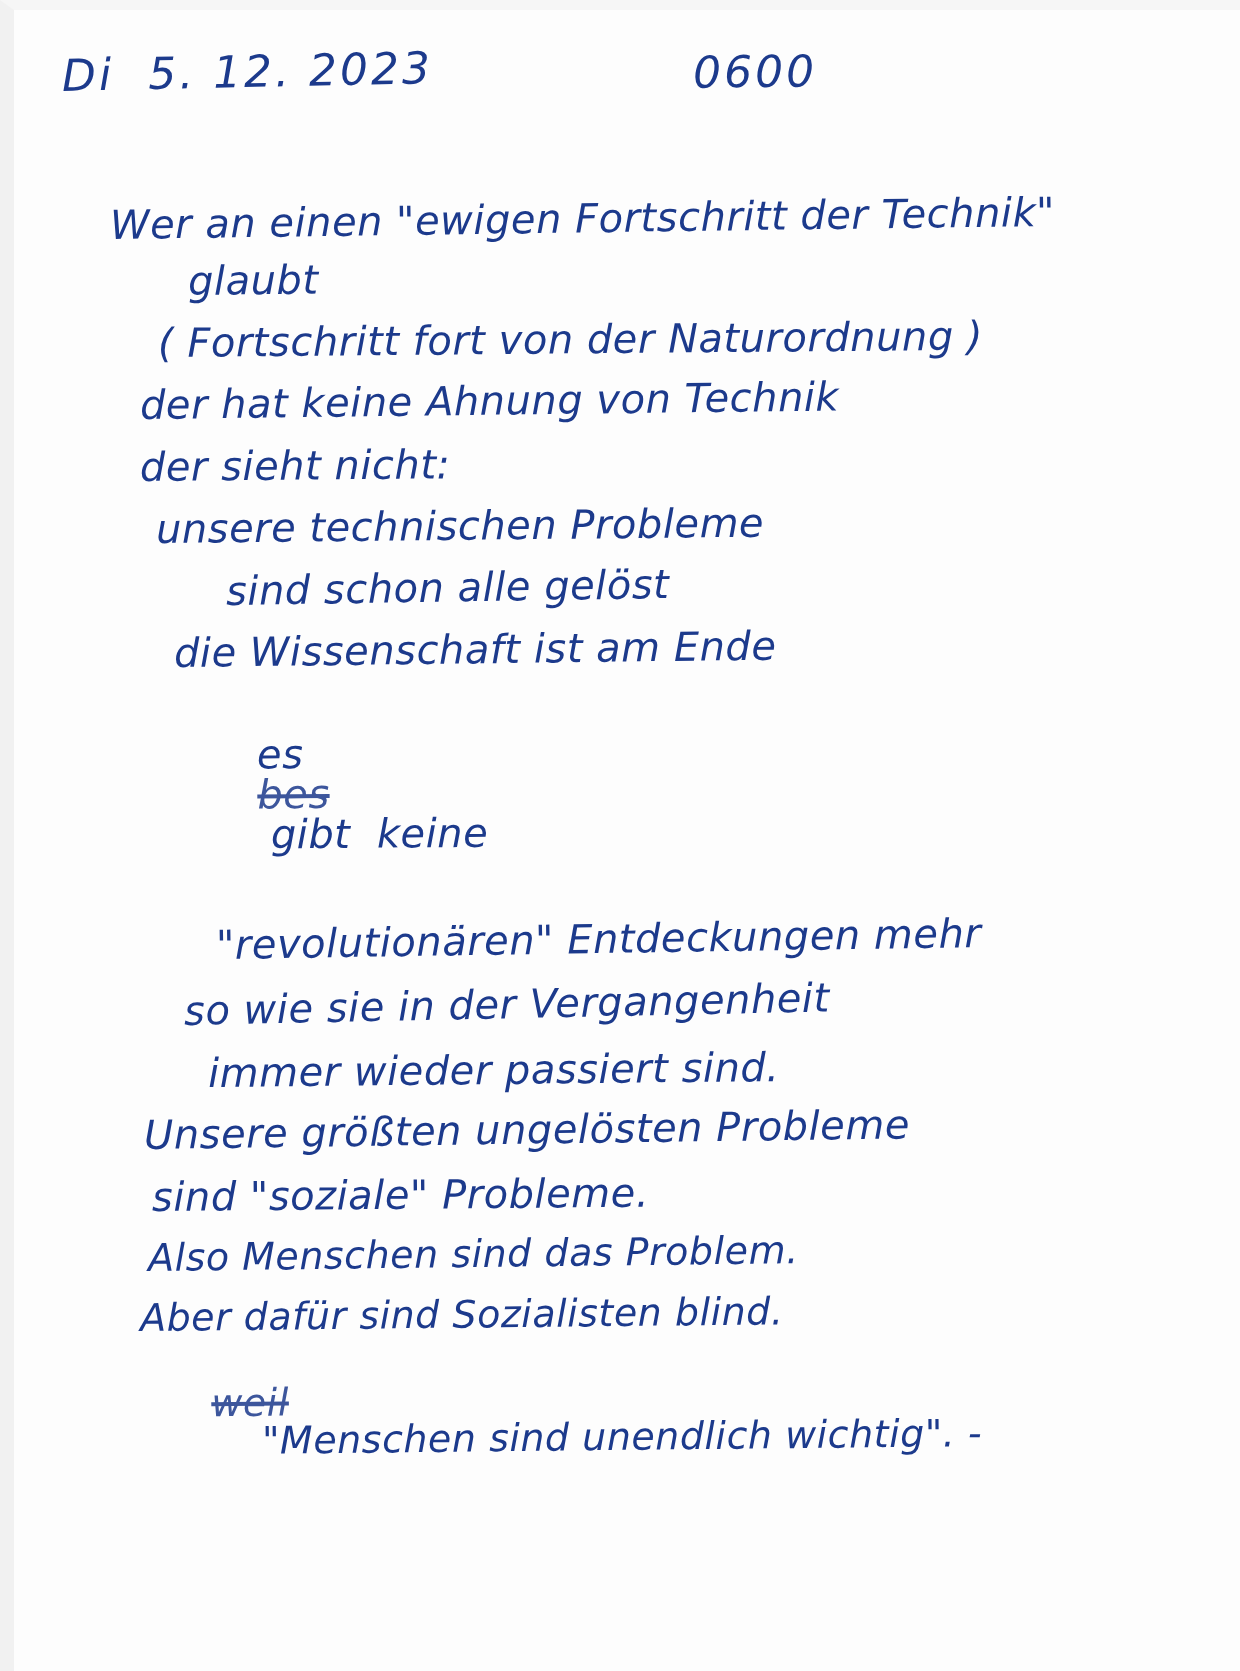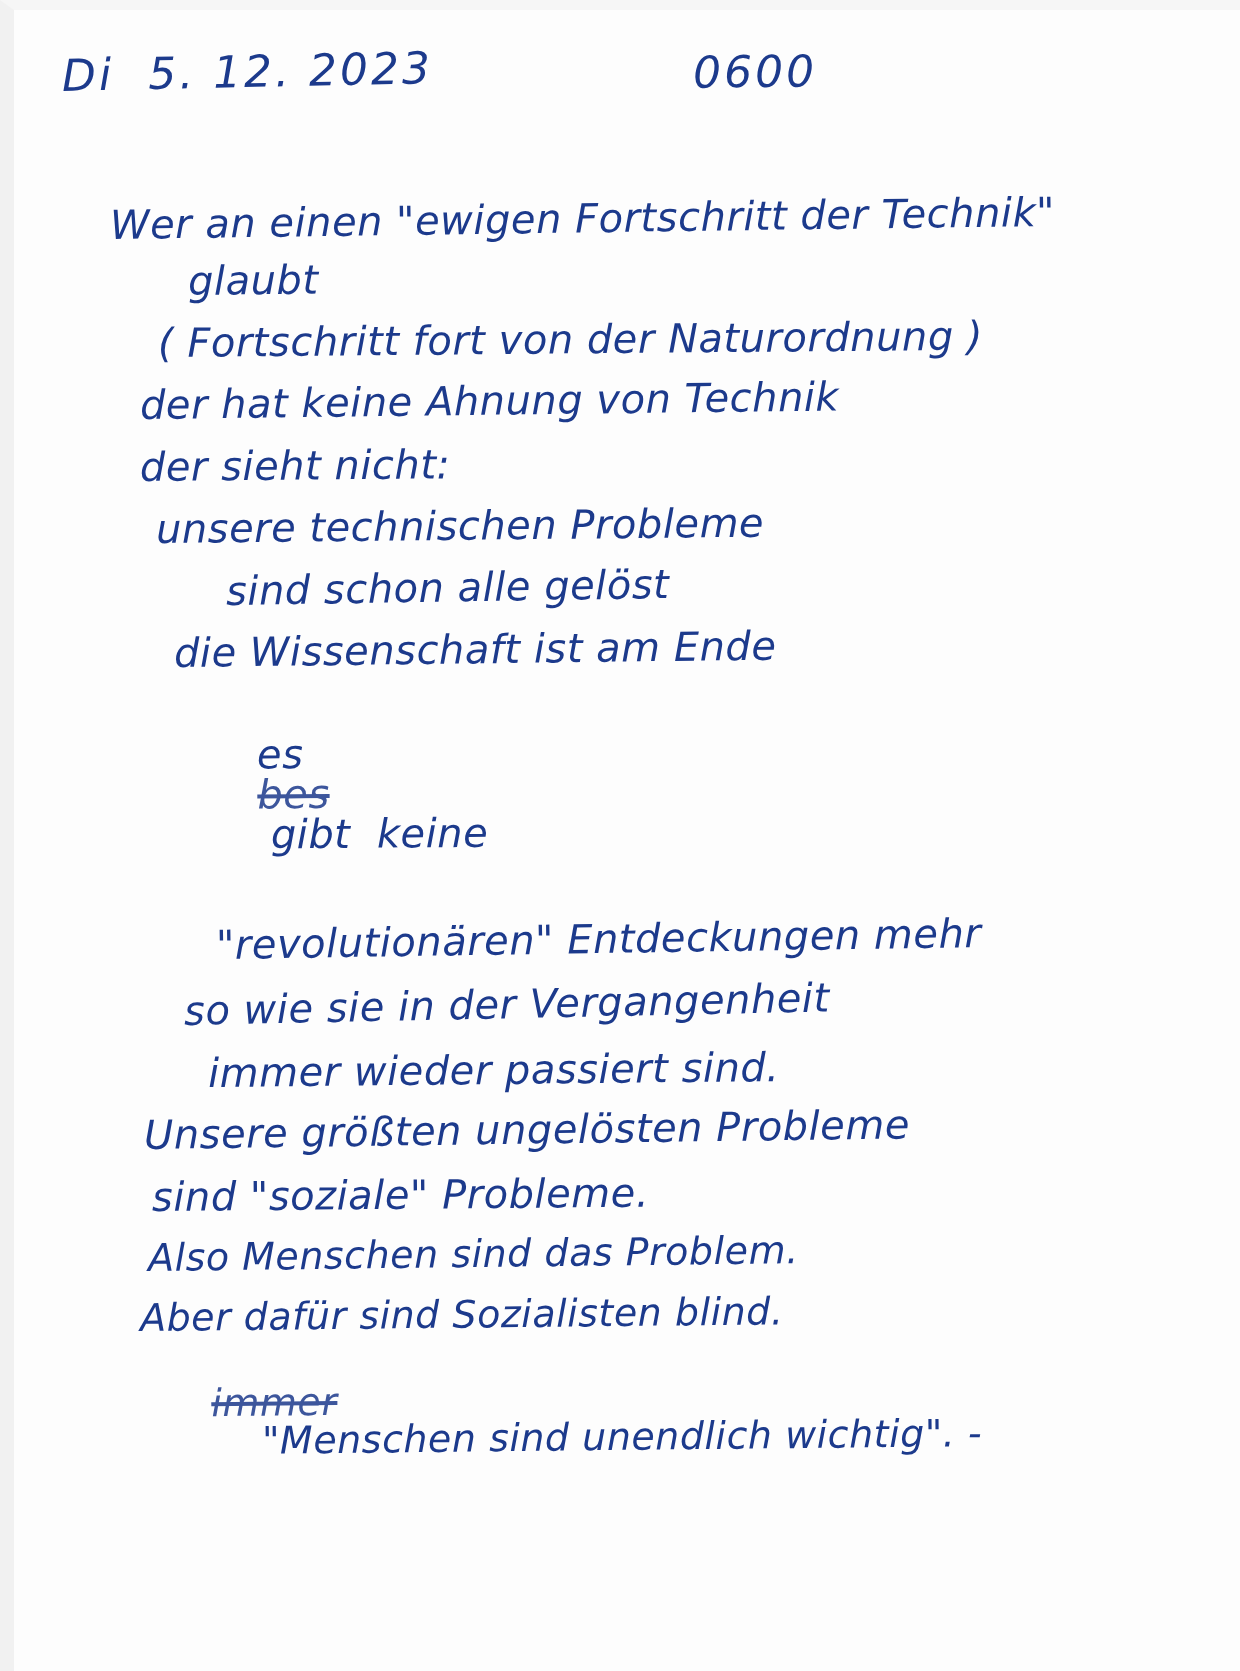--- a/index.html
+++ b/index.html
@@ -120,18 +120,18 @@
       <span> gibt  keine</span>
     </div>
     <div class="ink line l10">"revolutionären" Entdeckungen mehr</div>
     <div class="ink line l11">so wie sie in der Vergangenheit</div>
     <div class="ink line l12">immer wieder passiert sind.</div>
     <div class="ink line l13">Unsere größten ungelösten Probleme</div>
     <div class="ink line l14">sind "soziale" Probleme.</div>
     <div class="ink line l15">Also Menschen sind das Problem.</div>
     <div class="ink line l16">Aber dafür sind Sozialisten blind.</div>
     <div class="ink line l17">
-      <span class="ink struck">immer</span>
+      <span class="ink struck">weil</span>
       <span>    "Menschen sind unendlich wichtig". -</span>
     </div>
   </div>
 
 </div>
 
 </body></html>

